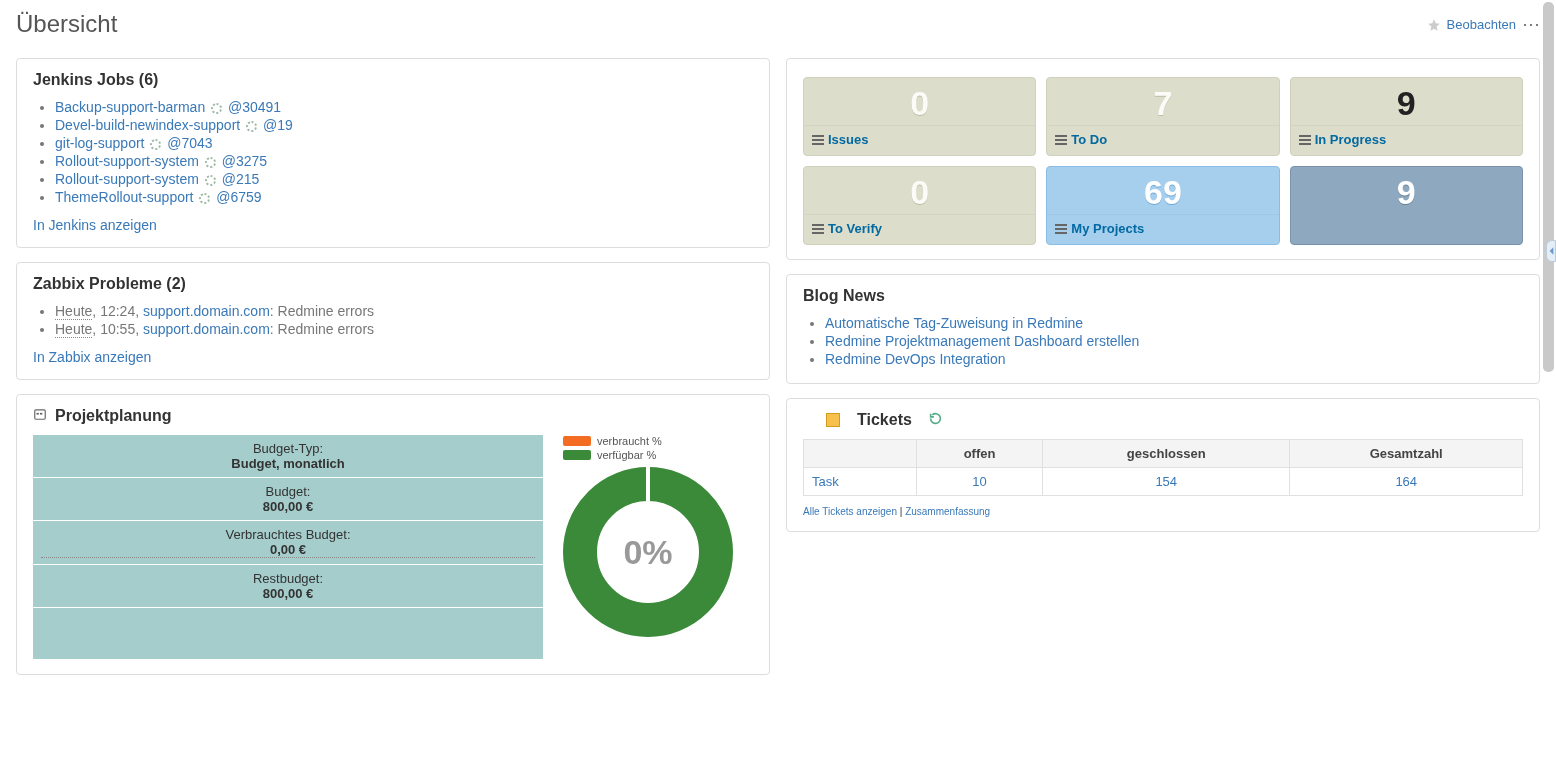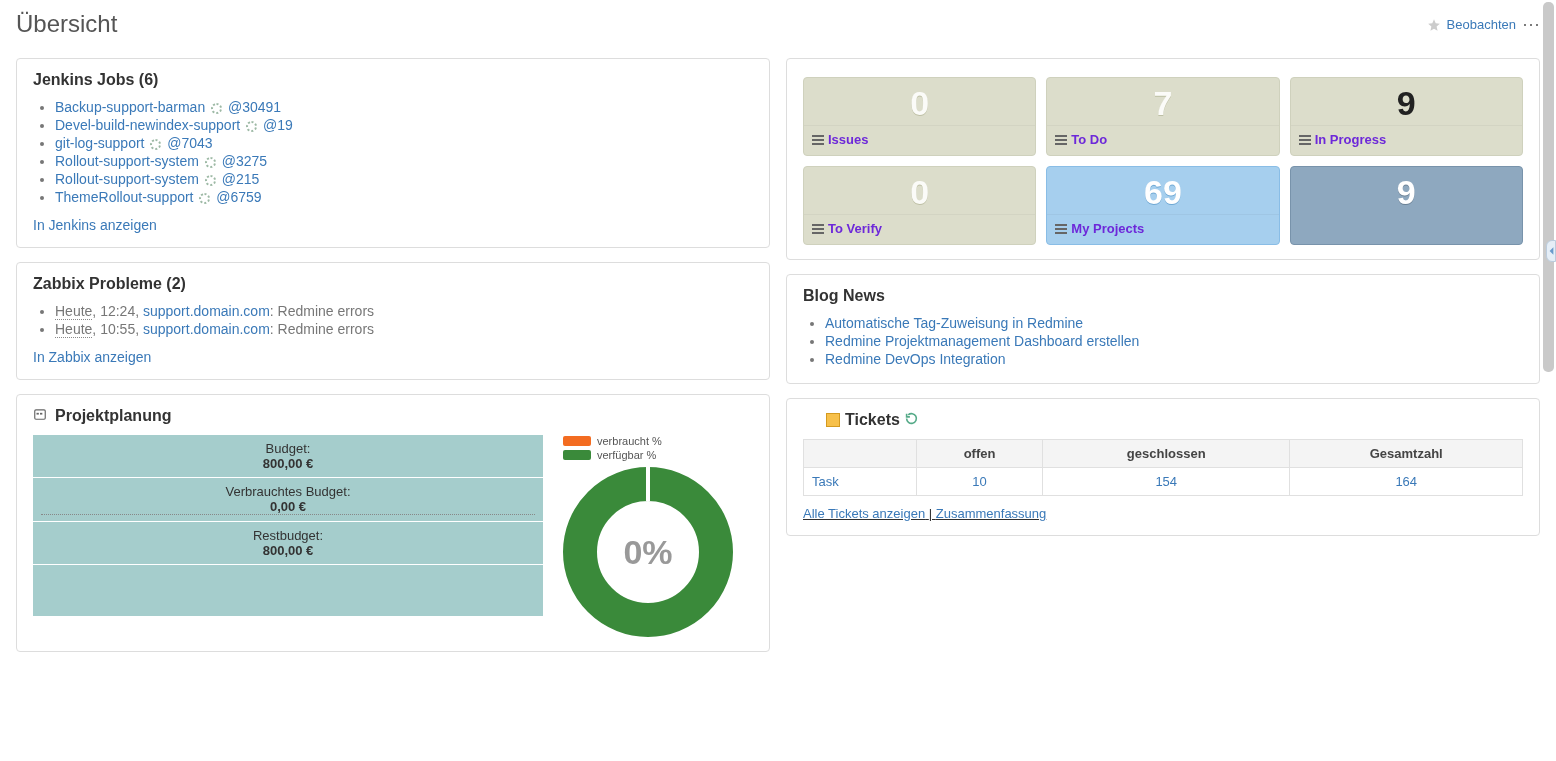--- a/index.html
+++ b/index.html
@@ -42,21 +42,21 @@
   }
 
   
   .dotted-under { border-bottom: 1px dotted #888; }
 
   
   .gtd-grid { display: grid; grid-template-columns: repeat(3, 1fr); gap: 10px; margin-top: 6px; }
   .gtd-card { border-radius: 4px; background: #dcddcb; border:1px solid #cfd1bd; }
   .gtd-card .num { font-size: 34px; font-weight: 700; text-align: center; padding: 6px 0 2px 0; color: #fbfbf8; text-shadow: 0 1px 0 #bdbfa4; }
   .gtd-card .num.dark { color: #222; text-shadow: none; }
-  .gtd-card .label { display:flex; align-items:center; gap:4px; padding: 6px 8px 8px 8px; font-size: 13px; color: #6d28d9; font-weight:600; border-top:1px solid rgba(0,0,0,0.04);}
+  .gtd-card .label { display:flex; align-items:center; gap:4px; padding: 6px 8px 8px 8px; font-size: 13px; color: #0369a1; font-weight:600; border-top:1px solid rgba(0,0,0,0.04);}
   .gtd-card .list-icon svg { display:block; }
   .gtd-card.blue { background: #a6cfee; border-color:#89bde6;}
   .gtd-card.blue .num { color:#fff; text-shadow: 0 1px 0 #6ea8d4;}
   .gtd-card.steel { background:#8ea8bf; border-color:#7893ab;}
   .gtd-card.steel .num { color:#fff; text-shadow: 0 1px 0 #6b8195;}
   .gtd-card.steel .label { color:#334; }
 
   
   .planning-body { display:flex; gap:20px; align-items:flex-start; margin-top:4px;}
   .budget-table { flex: 1; border-collapse: collapse; background:#a5cdcc; }
@@ -69,26 +69,26 @@
   .legend { font-size:11px; color:#555; margin-bottom:4px;}
   .legend-row { display:flex; align-items:center; gap:6px; margin-bottom:2px;}
   .swatch { width:28px; height:10px; border-radius:2px;}
   .swatch.orange{background:#f36c21;}
   .swatch.green{background:#3a8a3a;}
 
   .donut-wrap { position:relative; width:170px; height:170px; margin-top:6px;}
   .donut-center { position:absolute; top:50%; left:50%; transform:translate(-50%,-50%); font-size:34px; font-weight:600; color:#999;}
 
   
-  .tickets h3 { display:flex; align-items:center; gap:5px;padding-left:23px; }
+  .tickets h3 { display:flex; align-items:center; gap:17px;padding-left:23px; }
   table.tickets-table { width:100%; border-collapse:collapse; margin-top:6px; font-size:13px; }
   table.tickets-table th, table.tickets-table td { border:1px solid #e0e0e0; padding:6px 8px; text-align:center;}
   table.tickets-table th { background:#f4f4f4; font-weight:600; color:#444;}
   table.tickets-table td:first-child { text-align:left; }
-  .tickets-footer { margin-top:10px; font-size:13px;text-decoration:underline; }
+  .tickets-footer { margin-top:10px; font-size:10px; }
 
   .title-with-icon { display:flex; align-items:center; gap:8px;}
   .small-icon-box { width:14px; height:14px; background:#f7c04a; border:1px solid #d49a1f; display:inline-block;}
 
   
   .scrollbar-fake { position:absolute; right:2px; top:2px; width:11px; height:370px; background:#c9c9c9; border-radius:5px;}
   .side-handle { position:absolute; right:0; top:240px; width:10px; height:22px; background:#e5eef7; border:1px solid #bcd; border-radius:6px 0 0 6px; display:flex; align-items:center; justify-content:center;}
 </style>
 </head>
 <body>
@@ -139,20 +139,26 @@
               <rect x="3" y="5" width="18" height="16" rx="2" fill="none" stroke="#666" stroke-width="2"></rect>
               <rect x="6" y="10" width="4" height="3" fill="#666"></rect>
               <rect x="12" y="10" width="4" height="3" fill="#666"></rect>
             </svg>
         </span>
         <span>Projektplanung</span>
       </h3>
       <div class="planning-body">
         <table class="budget-table">
           <tbody id="budget-rows">
+              <tr>
+                <td>
+                  <span class="lbl">Budget-Typ:</span>
+                  <span class="val ">Budget, monatlich</span>
+                </td>
+              </tr>
               <tr>
                 <td>
                   <span class="lbl">Budget:</span>
                   <span class="val ">800,00 €</span>
                 </td>
               </tr>
               <tr>
                 <td>
                   <span class="lbl">Verbrauchtes Budget:</span>
                   <span class="val dotted-under">0,00 €</span>

